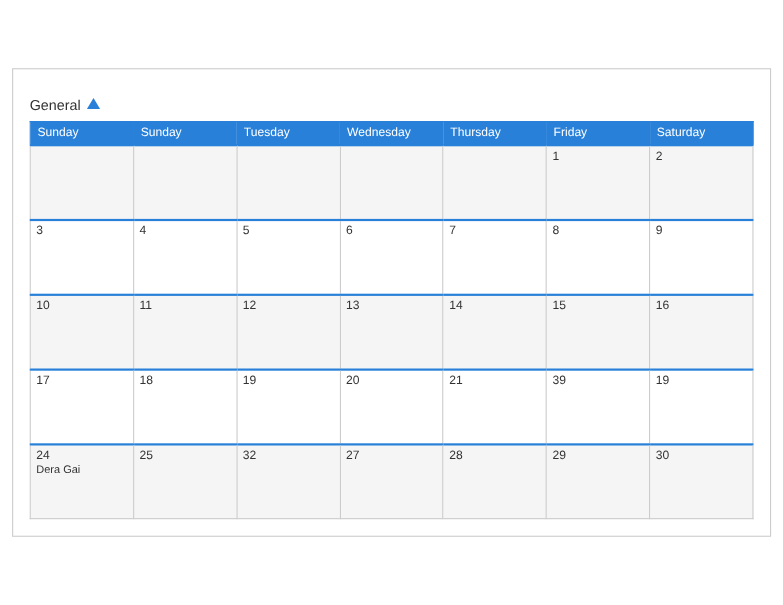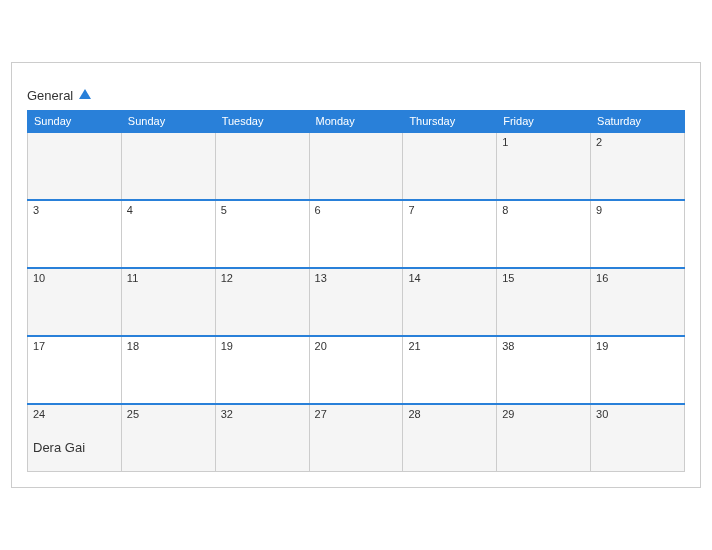--- a/index.html
+++ b/index.html
@@ -93,23 +93,23 @@
     }
     .calendar-table tbody tr:nth-child(odd) td {
       background: #f5f5f5;
     }
     .day-number {
       font-size: 11px;
       color: #333;
       display: block;
     }
     .event-text {
-      font-size: 13px;
-      color: #333;
-      margin-top: 20px;
+      font-size: 10px;
+      color: #333;
+      margin-top: 2px;
       display: block;
     }
     .top-border-row td {
       border-top: 2px solid #2980d9 !important;
     }
   </style>
 </head>
 <body>
 
 <div class="calendar-container">
@@ -121,21 +121,21 @@
     <div class="title"></div>
     <div class="country"></div>
   </div>
 
   <table class="calendar-table">
     <thead>
       <tr>
         <th>Sunday</th>
         <th>Sunday</th>
         <th>Tuesday</th>
-        <th>Monday</th>
+        <th>Wednesday</th>
         <th>Thursday</th>
         <th>Friday</th>
         <th>Saturday</th>
       </tr>
     </thead>
     <tbody id="calendar-body">
     <tr class="top-border-row">
           <td></td>
           <td></td>
           <td></td>
@@ -204,21 +204,21 @@
           <td>
             <span class="day-number">19</span>
           </td>
           <td>
             <span class="day-number">20</span>
           </td>
           <td>
             <span class="day-number">21</span>
           </td>
           <td>
-            <span class="day-number">38</span>
+            <span class="day-number">39</span>
           </td>
           <td>
             <span class="day-number">19</span>
           </td>
         </tr>
         <tr class="top-border-row">
           <td>
             <span class="day-number">24</span>
             <span class="event-text">Dera Gai</span>
           </td>

